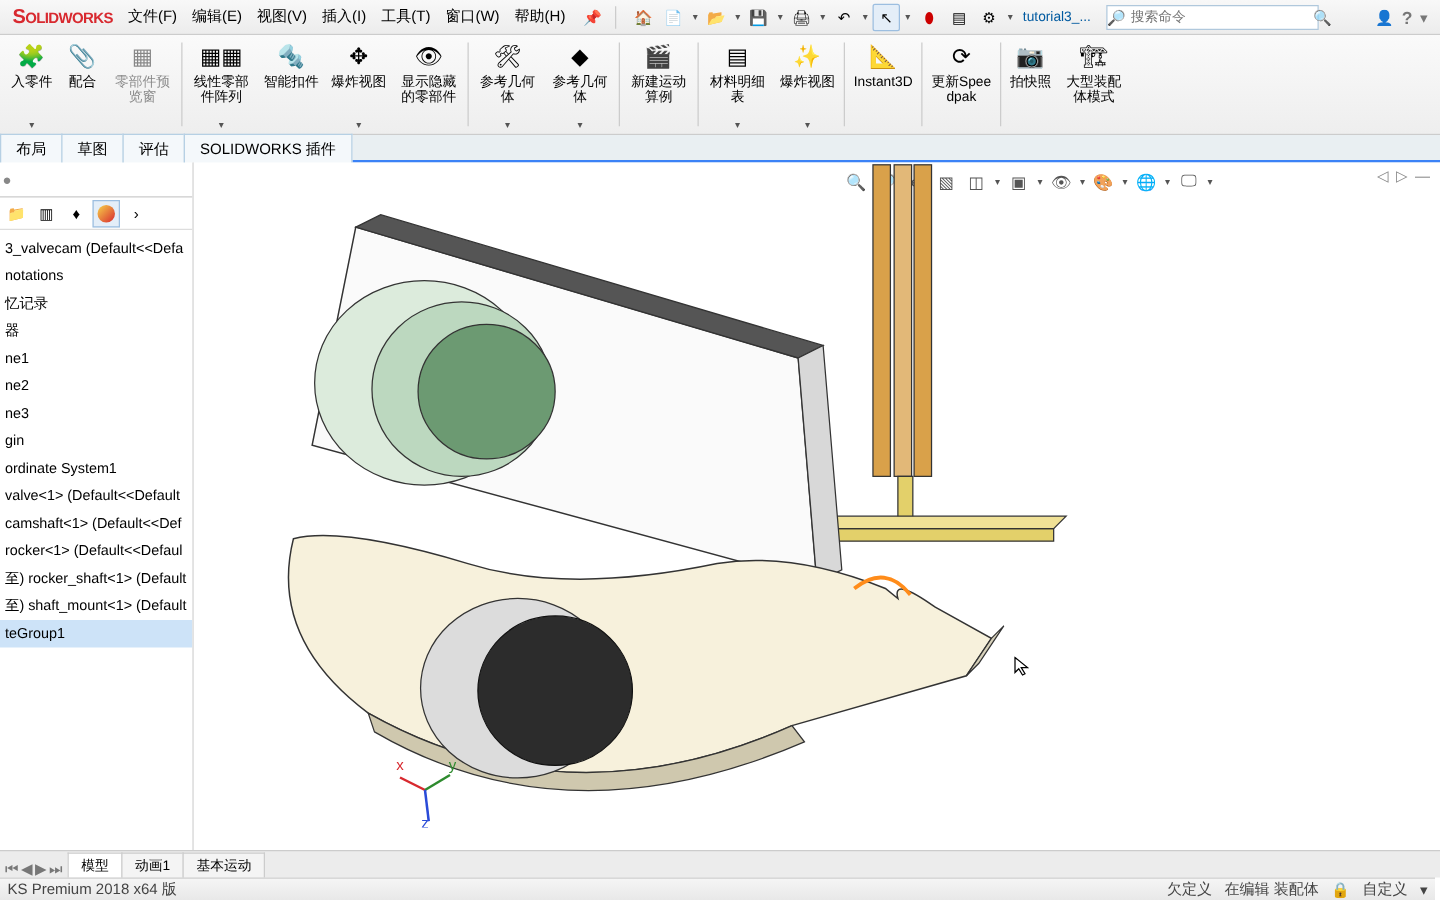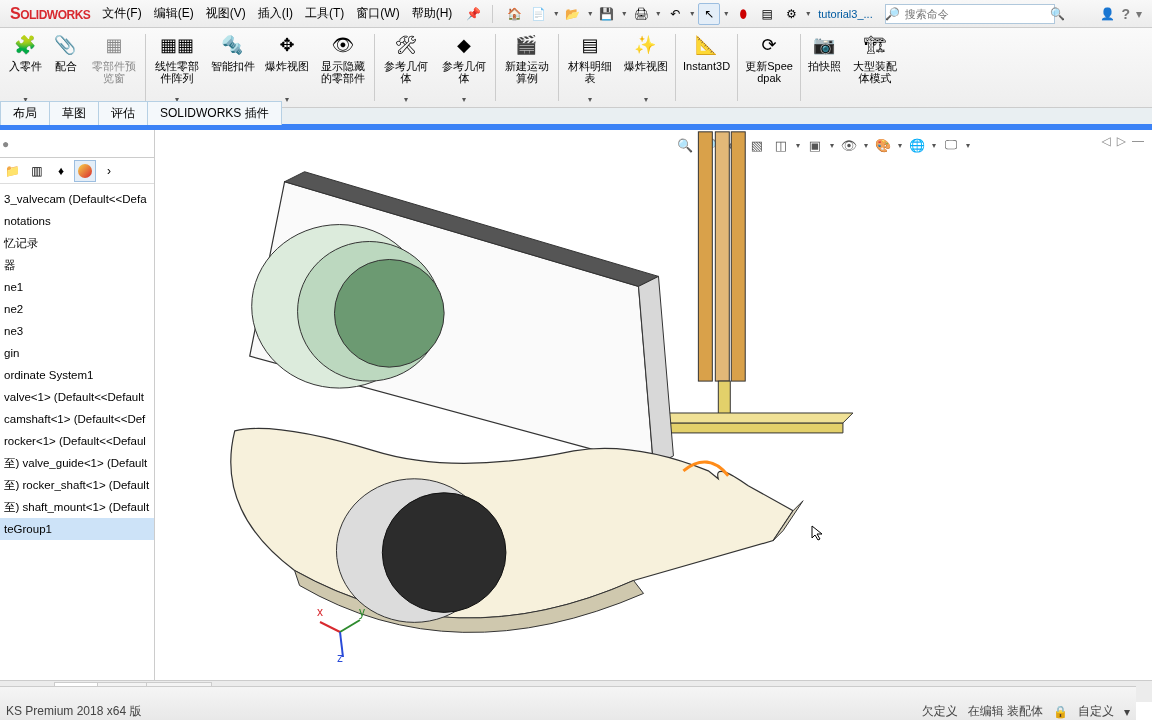--- a/index.html
+++ b/index.html
@@ -19,40 +19,40 @@
 .search-box input{border:none;flex:1;padding:0 4px;font-size:11px;outline:none}
 .search-box .mag{width:18px;text-align:center;color:#888}
 .title-right{display:flex;align-items:center;gap:6px;margin-left:auto;padding-right:6px;color:#777}
 .ribbon{height:80px;background:linear-gradient(#fafafa,#eee);border-bottom:1px solid #ccc;display:flex;align-items:stretch;padding:2px 4px;gap:0}
 .rb-btn{display:flex;flex-direction:column;align-items:center;justify-content:flex-start;padding:2px 5px;text-align:center;min-width:38px;position:relative}
 .rb-btn.disabled{opacity:.45}
 .rb-ico{height:26px;display:flex;align-items:center;justify-content:center;font-size:18px}
 .rb-lab{font-size:11px;line-height:12px;margin-top:2px;max-width:48px;word-break:break-all}
 .rb-sep{width:1px;background:#ccc;margin:4px 2px}
 .rb-drop{font-size:8px;color:#555;position:absolute;bottom:1px}
-.tabs{height:22px;background:#e9eff2;border-bottom:6px solid #3b82f6;display:flex;align-items:flex-end}
+.tabs{height:22px;background:#e9eff2;border-bottom:2px solid #3b82f6;display:flex;align-items:center}
 .tab{padding:3px 12px;border:1px solid #b6d0e4;border-bottom:none;margin-right:-1px;background:#f4f8fb;position:relative;top:1px}
 .work{position:absolute;top:130px;bottom:28px;left:0;right:0;display:flex}
 .side{width:155px;border-right:1px solid #ccc;background:#fff;display:flex;flex-direction:column;overflow:hidden}
 .side-top{height:28px;border-bottom:1px solid #ccc;display:flex;align-items:center;gap:2px;padding:0 2px}
 .side-tabs{height:26px;display:flex;align-items:center;gap:2px;padding:0 2px;border-bottom:1px solid #ddd}
 .side-tab{width:22px;height:22px;display:flex;align-items:center;justify-content:center;border:1px solid transparent}
 .side-tab.active{border-color:#9cbee0;background:#e4eef8}
 .tree{flex:1;overflow:hidden;padding:4px 0}
 .tree-item{padding:2px 4px;white-space:nowrap;overflow:hidden;text-overflow:ellipsis;font-size:11.5px;line-height:18px}
 .tree-item.sel{background:#cde3f8}
 .viewport{flex:1;position:relative;background:#fff;overflow:hidden}
 .hud{position:absolute;top:4px;right:180px;display:flex;gap:2px;align-items:center}
 .hud-b{width:22px;height:22px;display:flex;align-items:center;justify-content:center;color:#555;font-size:13px}
 .triad{position:absolute;left:160px;bottom:30px;width:50px;height:60px}
 .bottom-tabs{position:absolute;left:0;bottom:18px;height:22px;display:flex;align-items:flex-end;background:#ececec;width:100%;border-top:1px solid #ccc}
 .btab{padding:2px 10px;border:1px solid #ccc;border-bottom:none;background:#f4f4f4;font-size:11px;margin-right:-1px}
 .btab.active{background:#fff}
 .sheet-nav{display:flex;align-items:center;padding:0 4px;gap:2px;color:#777;font-size:10px}
-.status{position:absolute;bottom:0;left:0;right:16px;height:34px;background:linear-gradient(#f5f5f5,#e8e8e8);border-top:1px solid #ccc;display:flex;align-items:flex-end;font-size:11px;color:#444}
+.status{position:absolute;bottom:0;left:0;right:4px;height:18px;background:linear-gradient(#f5f5f5,#e8e8e8);border-top:1px solid #ccc;display:flex;align-items:flex-end;font-size:11px;color:#444}
 .status-l{padding:0 6px}
 .status-r{margin-left:auto;display:flex;align-items:center;gap:10px;padding:0 6px}
 
 .scene{position:absolute;inset:0}
 svg{width:100%;height:100%}
 .cursor{position:absolute;left:656px;top:395px;width:14px;height:16px;pointer-events:none}
 </style>
 </head>
 <body>
 
@@ -210,21 +210,20 @@
       <div class="tree-item">忆记录</div>
       <div class="tree-item">器</div>
       <div class="tree-item">ne1</div>
       <div class="tree-item">ne2</div>
       <div class="tree-item">ne3</div>
       <div class="tree-item">gin</div>
       <div class="tree-item">ordinate System1</div>
       <div class="tree-item">valve&lt;1&gt; (Default&lt;&lt;Default</div>
       <div class="tree-item">camshaft&lt;1&gt; (Default&lt;&lt;Def</div>
       <div class="tree-item">rocker&lt;1&gt; (Default&lt;&lt;Defaul</div>
-      <div class="tree-item">至) valve_guide&lt;1&gt; (Default</div>
       <div class="tree-item">至) rocker_shaft&lt;1&gt; (Default</div>
       <div class="tree-item">至) shaft_mount&lt;1&gt; (Default</div>
       <div class="tree-item sel">teGroup1</div>
     </div>
   </div>
 
   <div class="viewport">
 
     <div class="hud">
       <div class="hud-b">🔍</div>

